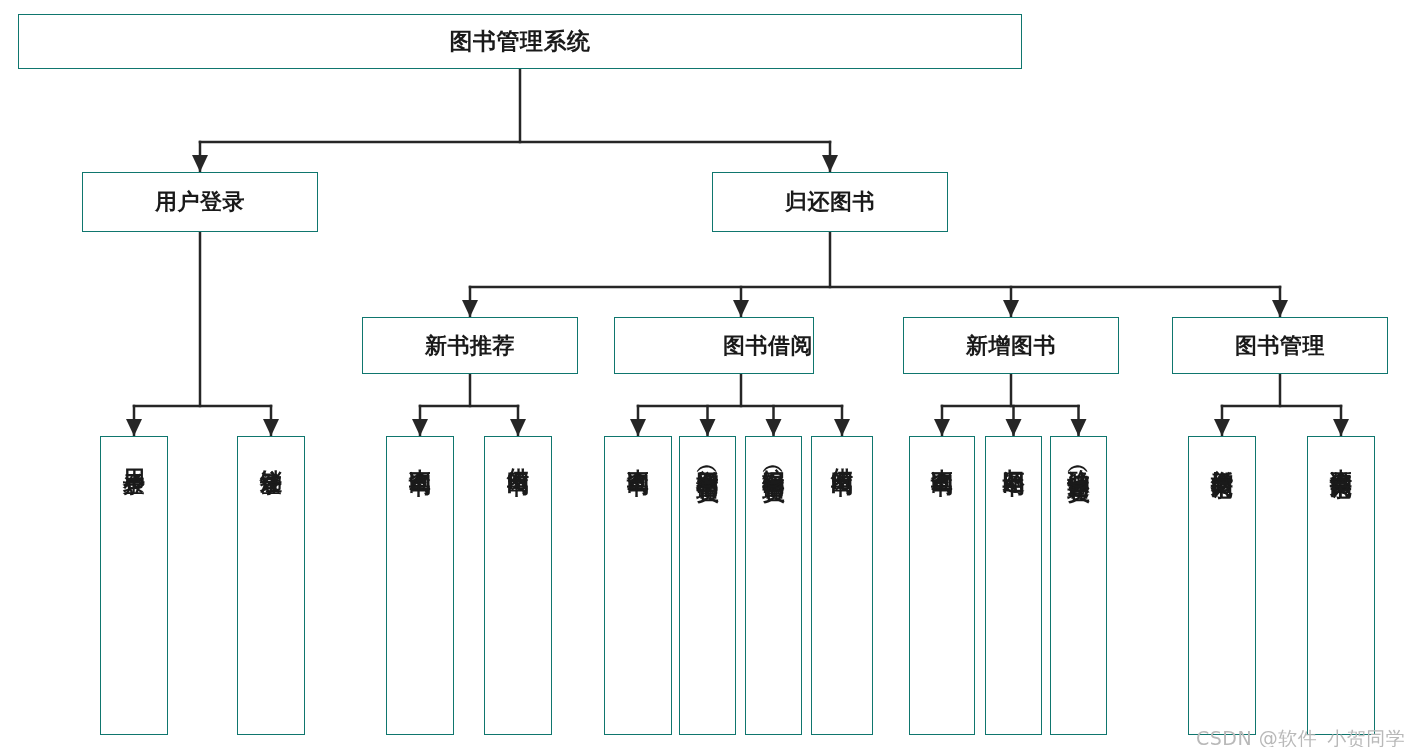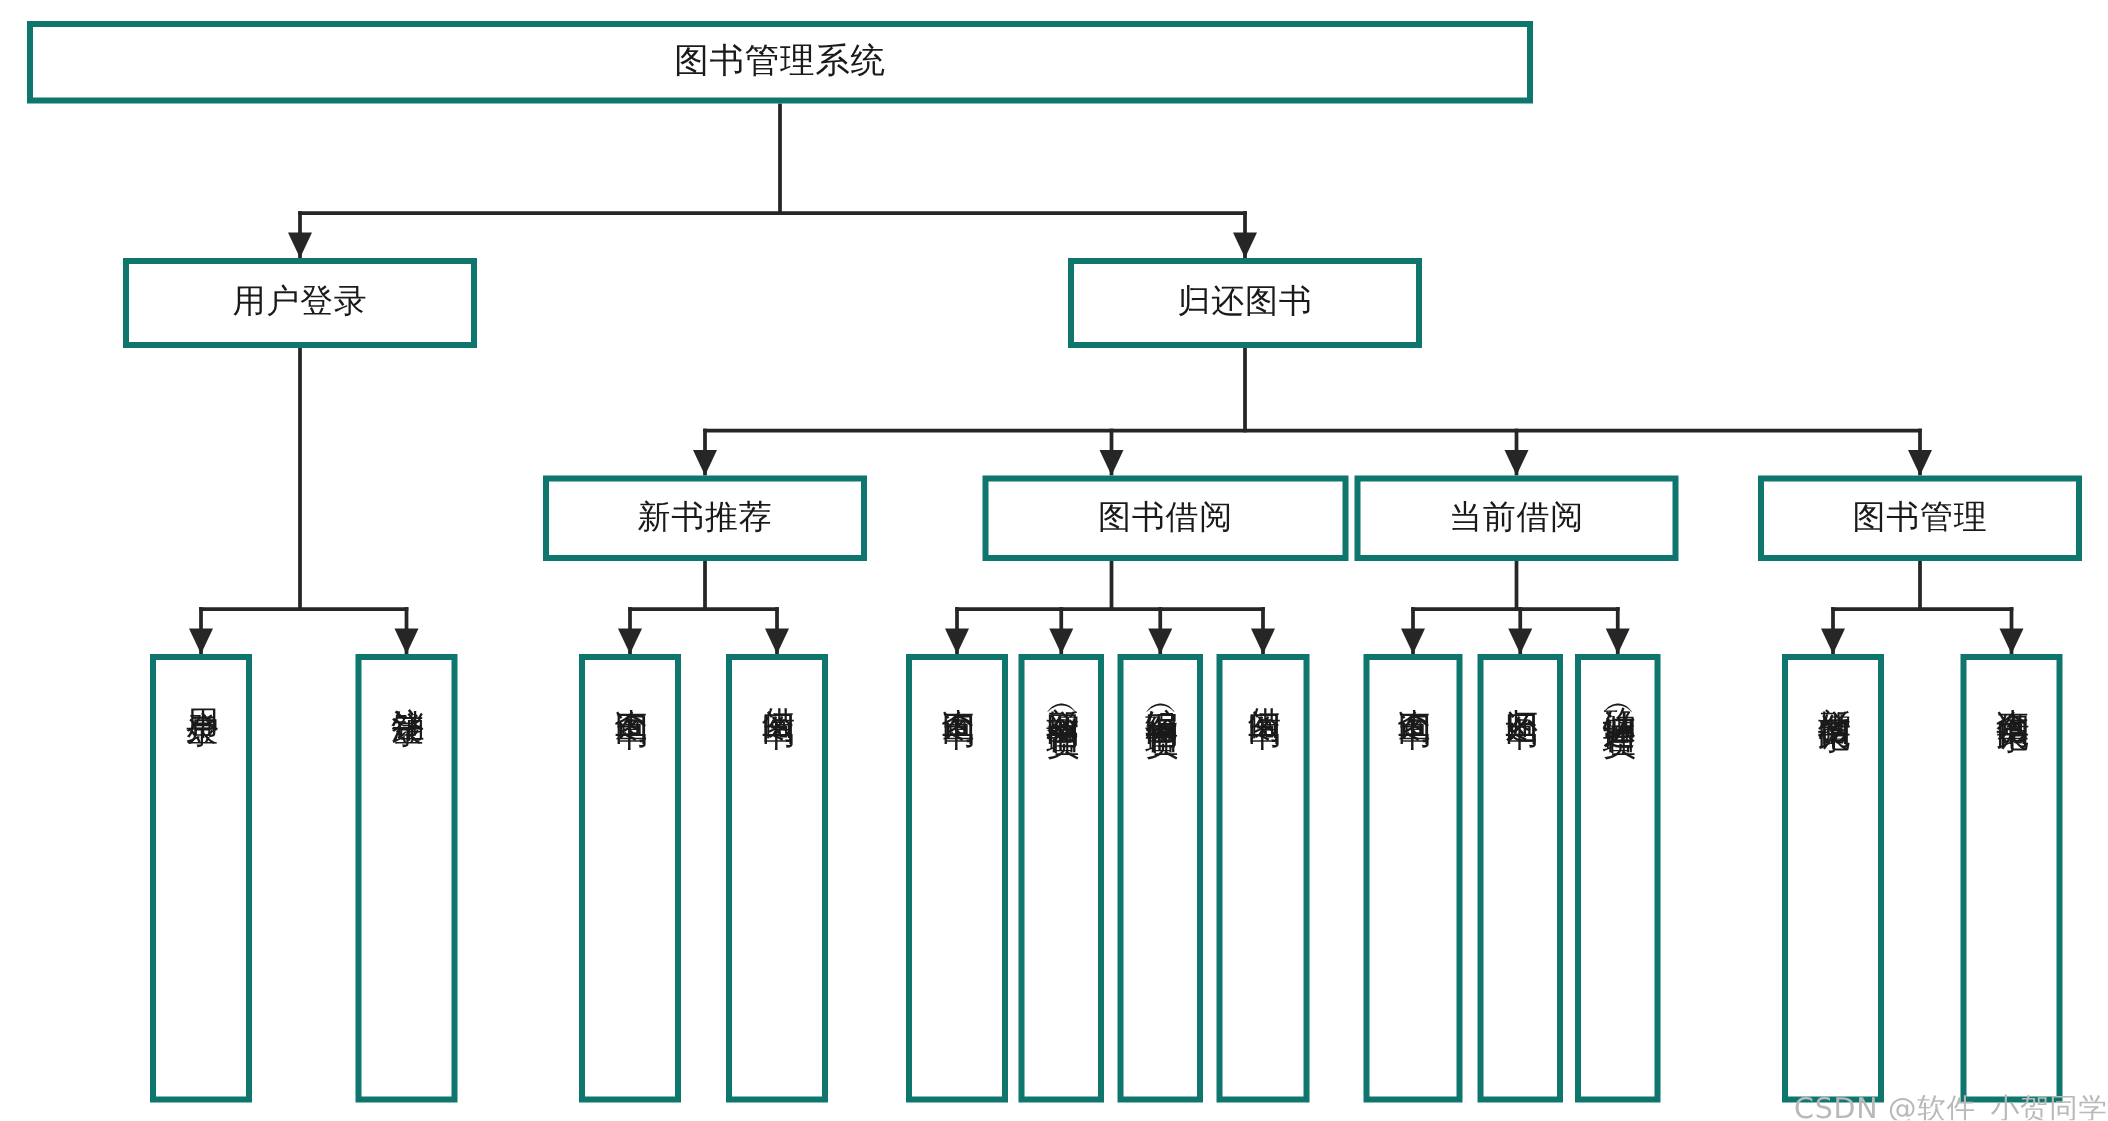--- a/index.html
+++ b/index.html
@@ -23,26 +23,27 @@
     position: absolute;
     left: 0;
     top: 0;
     width: 1405px;
     height: 747px;
     pointer-events: none;
   }
   .node {
     position: absolute;
     box-sizing: border-box;
-    border: 4px solid #0f766e;
+    border: 1px solid #0f766e;
     background: #ffffff;
     display: flex;
     align-items: center;
     justify-content: center;
     color: #1a1a1a;
+    font-weight: bold;
   }
   .node .label {
     display: block;
     text-align: center;
     line-height: 1.05;
     white-space: nowrap;
   }
   
   .node.horiz .label {
     font-size: 22px;
@@ -140,25 +141,25 @@
       </div>
       <div class="node horiz" style="left: 82px; top: 172px; width: 236px; height: 60px;">
         <span class="label">用户登录</span>
       </div>
       <div class="node horiz" style="left: 712px; top: 172px; width: 236px; height: 60px;">
         <span class="label">归还图书</span>
       </div>
       <div class="node horiz" style="left: 362px; top: 317px; width: 216px; height: 57px; justify-content: center;">
         <span class="label">新书推荐</span>
       </div>
-      <div class="node horiz" style="left: 655px; top: 317px; width: 244px; height: 57px;">
+      <div class="node horiz" style="left: 614px; top: 317px; width: 200px; height: 57px; justify-content: flex-end;">
         <span class="label">图书借阅</span>
       </div>
       <div class="node horiz" style="left: 903px; top: 317px; width: 216px; height: 57px;">
-        <span class="label">当前借阅</span>
+        <span class="label">新增图书</span>
       </div>
       <div class="node horiz" style="left: 1172px; top: 317px; width: 216px; height: 57px;">
         <span class="label">图书管理</span>
       </div>
       <div class="node vert" style="left: 100px; top: 436px; width: 68px; height: 299px;">
         <span class="label">用户登录</span>
       </div>
       <div class="node vert" style="left: 237px; top: 436px; width: 68px; height: 299px;">
         <span class="label">注销登录</span>
       </div>

